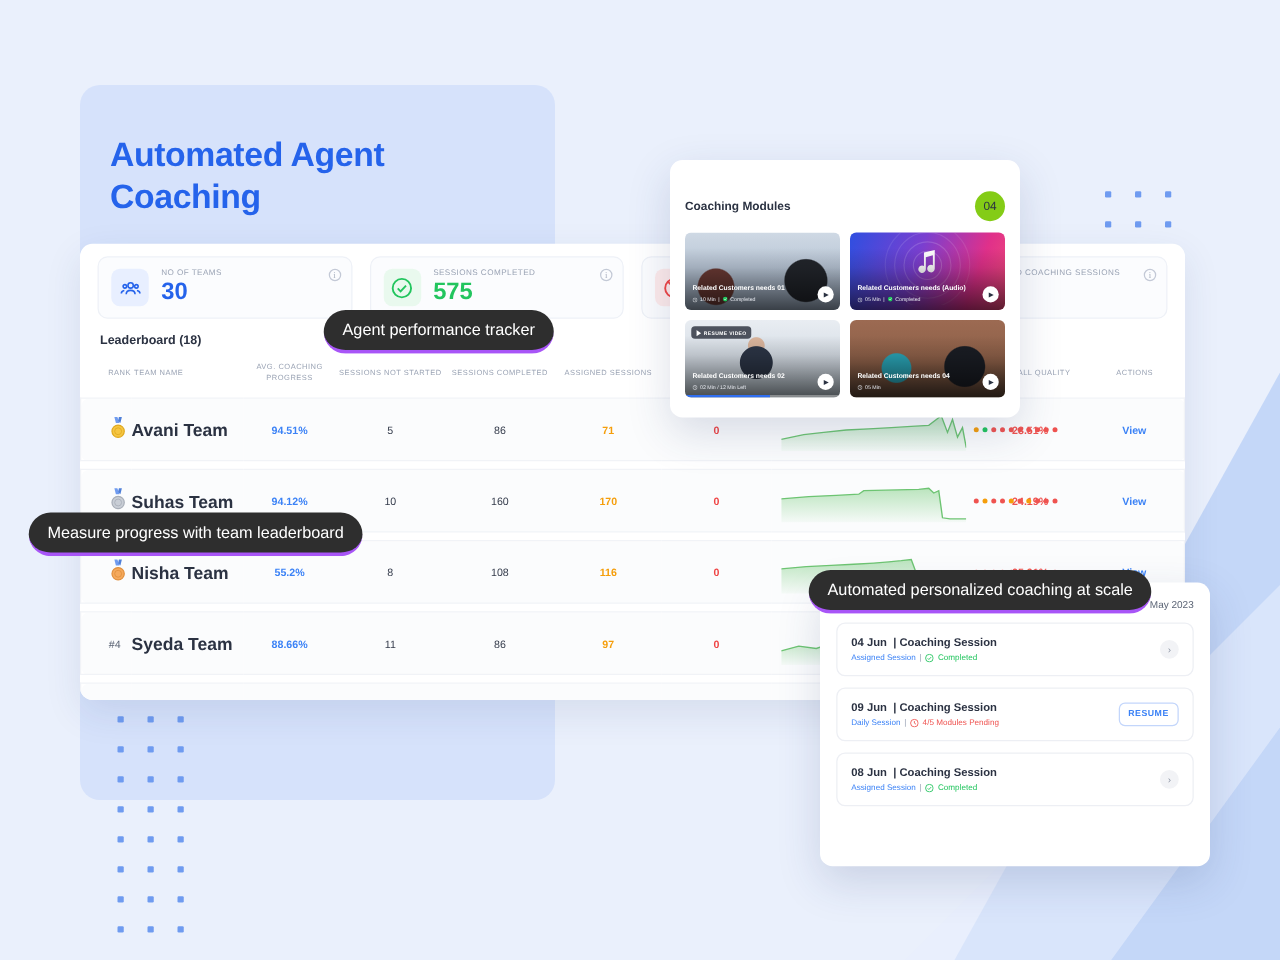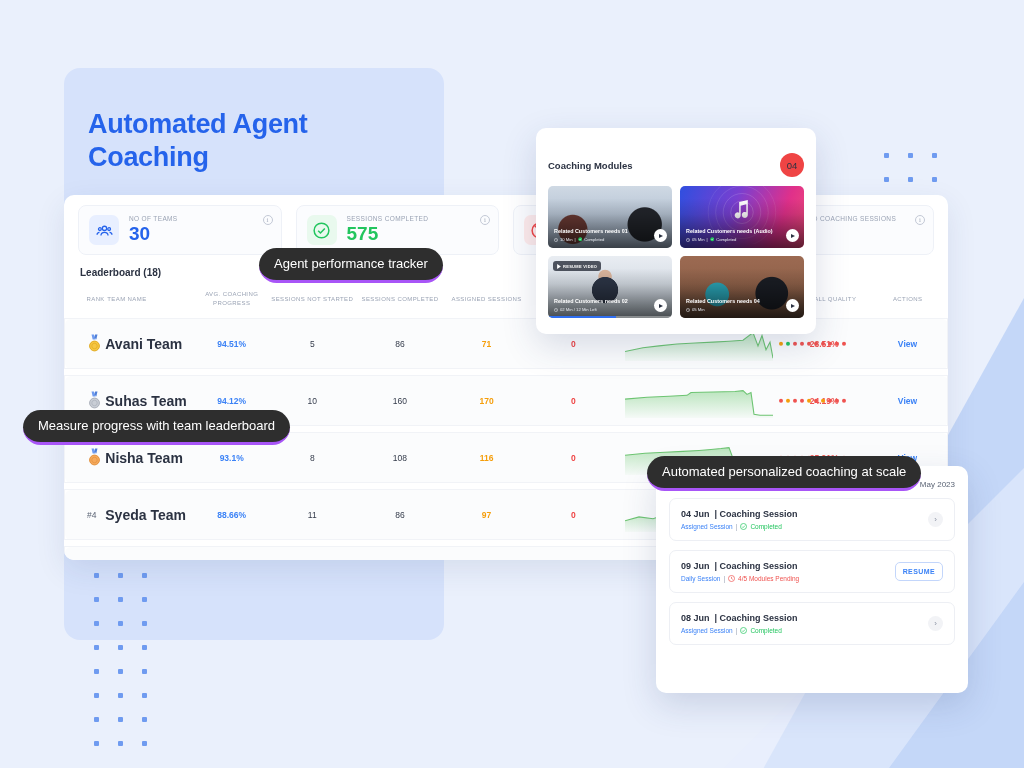--- a/index.html
+++ b/index.html
@@ -147,21 +147,21 @@
     width: 280px; height: 206px;
     background: #fff; border-radius: 10px;
     box-shadow: 0 12px 34px rgba(40,60,110,.17);
     padding: 25px 12px;
     overflow: hidden;
   }
   .mod-head { display: flex; align-items: center; justify-content: space-between; }
   .mod-title { font-size: 9.5px; font-weight: bold; color: #2b3242; }
   .mod-count {
     width: 24px; height: 24px; border-radius: 50%;
-    background: #ef4444; color: #2b3242;
+    background: #84cc16; color: #2b3242;
     font-size: 9.5px; font-weight: normal;
     display: flex; align-items: center; justify-content: center;
   }
   .mod-grid {
     display: grid; grid-template-columns: 1fr 1fr; gap: 8px;
     margin-top: 9px;
   }
   .mod-card {
     position: relative; height: 62px; border-radius: 5px; overflow: hidden;
   }
@@ -495,21 +495,21 @@
           <td colspan="10"></td>
         </tr>
         <tr class="lb-row">
           <td class="l" style="padding-left:22px"><span class="medal"><svg width="15" height="18" viewBox="0 0 24 30">
                 <path d="M7 1h4l3 8H9z" fill="#6f9bf0"></path>
                 <path d="M13 1h4l-2 8-3-3z" fill="#4f7fd8"></path>
                 <circle cx="12" cy="20" r="8.2" fill="#f5a95c" stroke="#e08f3c" stroke-width="1.6"></circle>
                 <circle cx="12" cy="20" r="4.6" fill="none" stroke="#e08f3c" stroke-width="1.1"></circle>
               </svg></span></td>
           <td class="l"><span class="team">Nisha Team</span></td>
-          <td><span class="pct-blue">93.1%</span></td>
+          <td><span class="pct-blue">55.2%</span></td>
           <td><span>8</span></td>
           <td><span>108</span></td>
           <td><span class="num-orange">116</span></td>
           <td><span class="num-red">0</span></td>
           <td style="position: relative;">
             <svg class="spark" viewBox="0 0 148 36" preserveAspectRatio="none">
               <defs>
                 <linearGradient id="g2" x1="0" y1="0" x2="0" y2="1">
                   <stop offset="0%" stop-color="#86d18a" stop-opacity=".55"></stop>
                   <stop offset="100%" stop-color="#86d18a" stop-opacity=".05"></stop>

